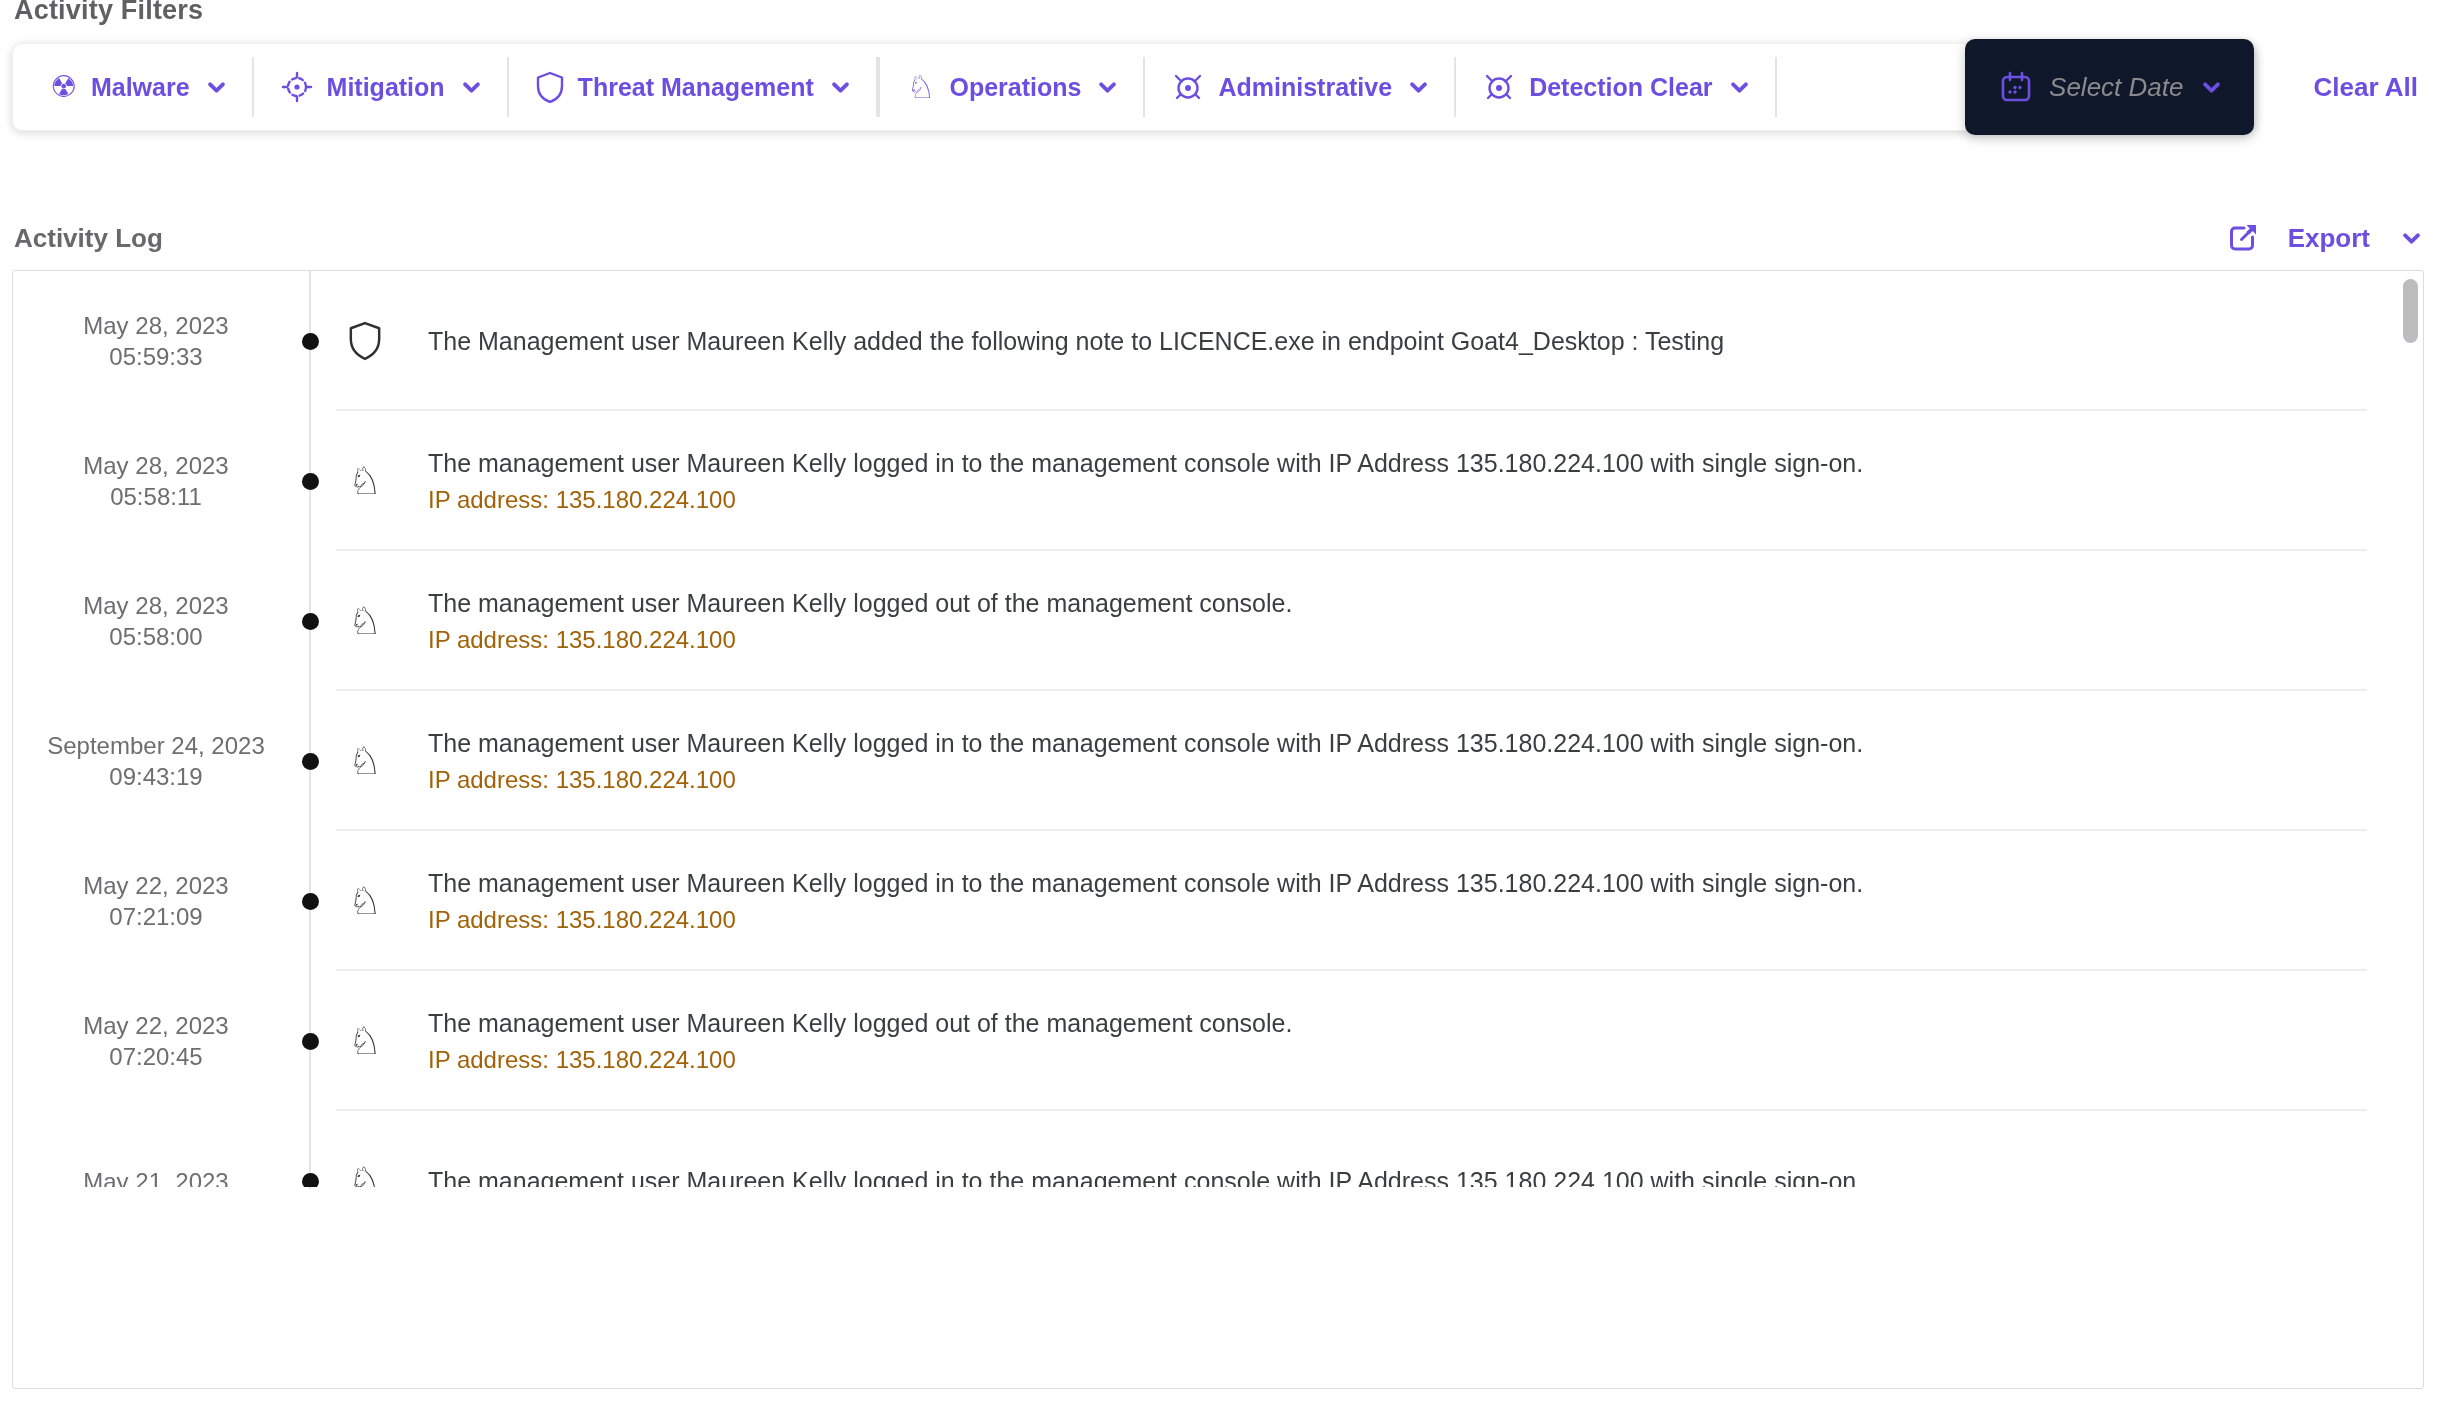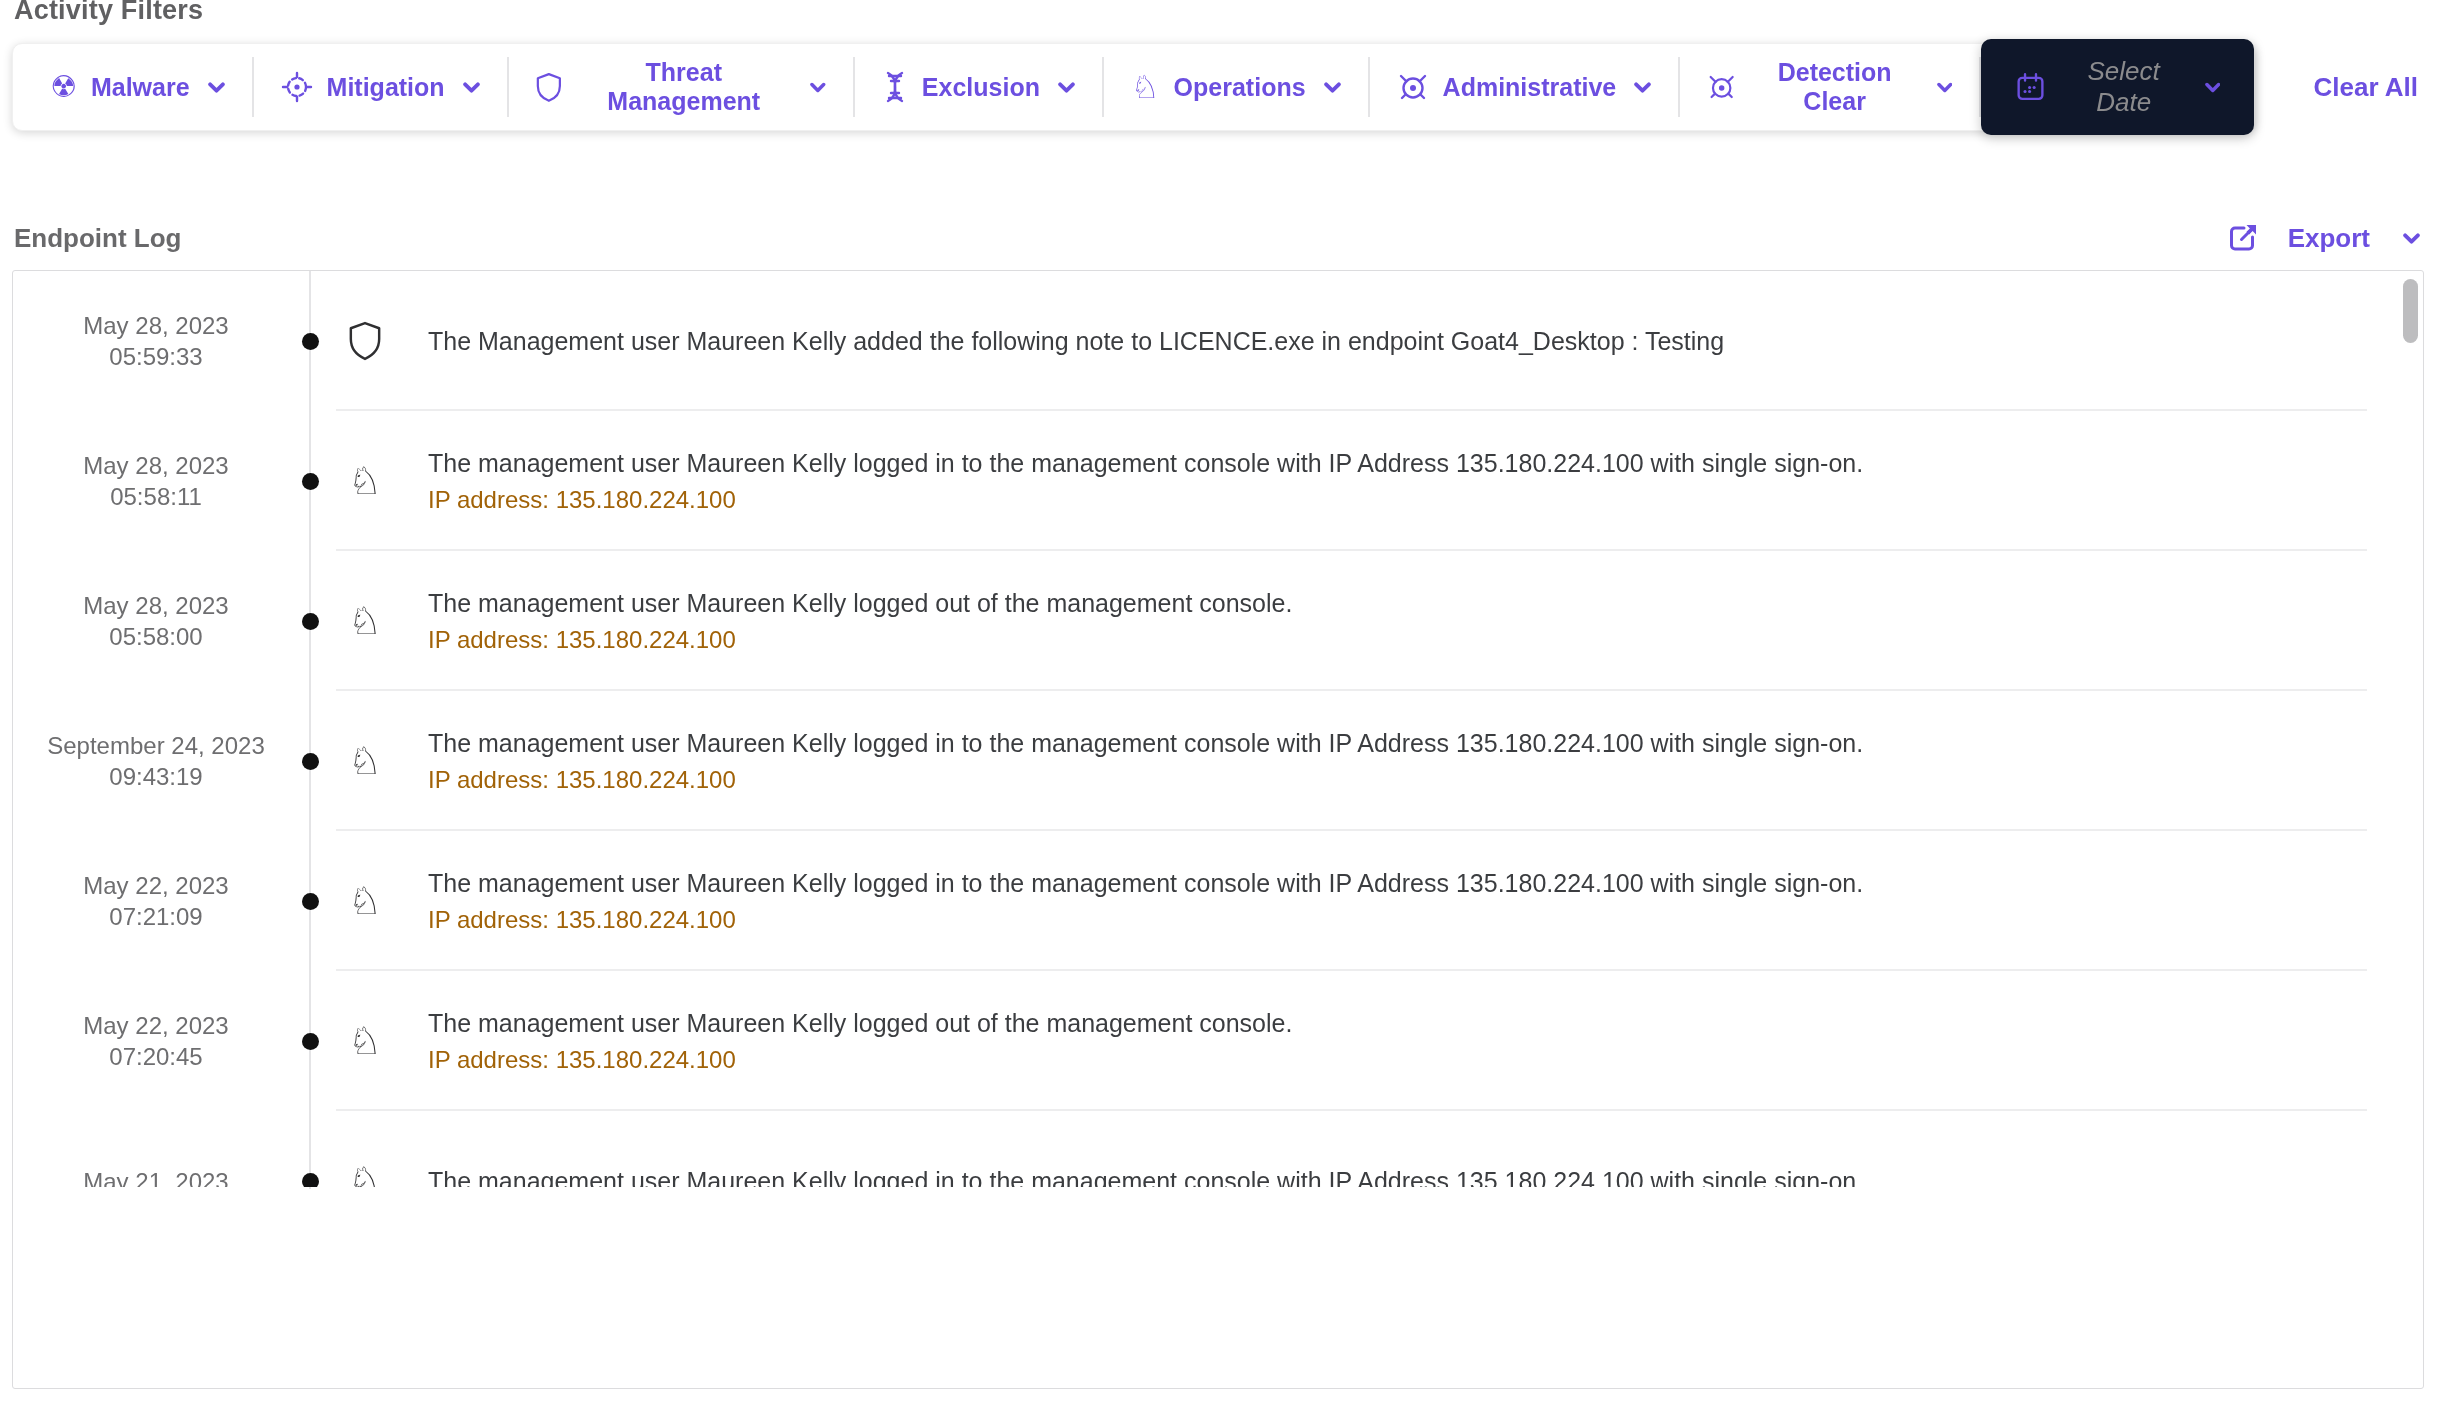--- a/index.html
+++ b/index.html
@@ -161,31 +161,20 @@
         <svg class="fic" width="28" height="32" viewBox="0 0 28 32">
           <path d="M14 2 L26 6.5 V15 C26 23 21 28.5 14 31 C7 28.5 2 23 2 15 V6.5 Z" stroke-linejoin="round"></path>
         </svg>
         <span>Threat Management</span>
         <svg class="chev" viewBox="0 0 16 10">
             <path d="M2 2 L8 8 L14 2"></path>
           </svg>
       </button>
       <div class="vdiv"></div>
 
-      <button class="filter-item">
-        <svg class="fic" width="26" height="32" viewBox="0 0 26 32">
-          <path d="M6 2 C20 9 6 23 20 30"></path>
-          <path d="M20 2 C6 9 20 23 6 30"></path>
-          <path d="M7 5 H19 M9 10 H17 M9 22 H17 M7 27 H19" stroke-width="2"></path>
-        </svg>
-        <span>Exclusion</span>
-        <svg class="chev" viewBox="0 0 16 10">
-            <path d="M2 2 L8 8 L14 2"></path>
-          </svg>
-      </button>
       <div class="vdiv"></div>
 
       <button class="filter-item">
         <span class="glyph" style="font-size:32px;">♘</span>
         <span>Operations</span>
         <svg class="chev" viewBox="0 0 16 10">
             <path d="M2 2 L8 8 L14 2"></path>
           </svg>
       </button>
       <div class="vdiv"></div>
@@ -230,21 +219,21 @@
             <path d="M2 2 L8 8 L14 2"></path>
           </svg>
       </button>
     </div>
 
     <button class="clear-all">Clear All</button>
   </div>
 
 
   <div class="log-header">
-    <div class="h-log">Endpoint Log</div>
+    <div class="h-log">Activity Log</div>
     <button class="export-btn">
       <svg class="export-ic" viewBox="0 0 32 32">
         <path d="M17 6 H8 a3.5 3.5 0 0 0 -3.5 3.5 v14 a3.5 3.5 0 0 0 3.5 3.5 h14 a3.5 3.5 0 0 0 3.5 -3.5 V15"></path>
         <path d="M14.5 17.5 L27 5"></path>
         <path class="arrow-head" d="M19.5 3 h9.5 v9.5 l-3.4 -3.4 -3.4 3.4 -2.7 -2.7 3.4 -3.4 Z"></path>
       </svg>
       <span>Export</span>
       <svg class="chev" viewBox="0 0 16 10">
           <path d="M2 2 L8 8 L14 2"></path>
         </svg>

